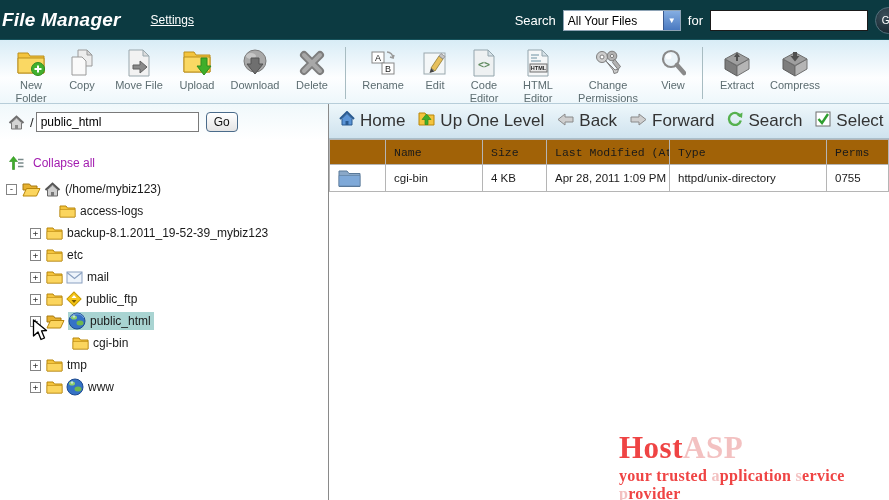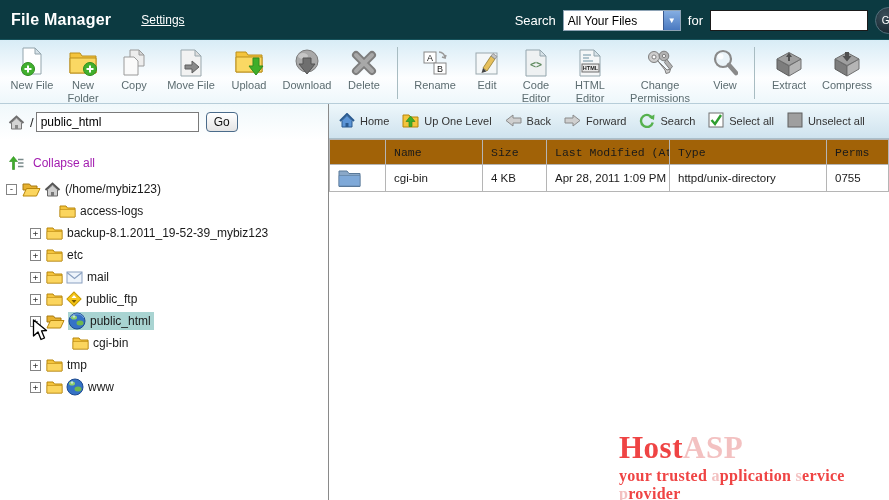--- a/index.html
+++ b/index.html
@@ -9,21 +9,21 @@
     font-family:"Liberation Sans", sans-serif; background:#fff;
     -webkit-font-smoothing:antialiased;
   }
 
   
   .header {
     height:40px; background:#0c3a41; color:#fff;
     display:flex; align-items:center; position:relative;
     border-bottom:1px solid #16525b;
   }
-  .app-title { font-size:16px; font-weight:bold; margin-left:11px; letter-spacing:0.2px; }
+  .app-title { font-size:19px; font-weight:bold; margin-left:2px; letter-spacing:0.2px;font-style:italic; }
   .settings-link { margin-left:30px; margin-top:0; font-size:12px; color:#fff; text-decoration:underline; cursor:pointer; }
   .search-group { position:absolute; right:0; top:0; height:40px; display:flex; align-items:center; gap:7px; font-size:13px; padding-right:2px; }
   .fake-select {
     width:118px; height:21px; background:#fff; border:1px solid #8ea3b5;
     display:flex; align-items:stretch; color:#000; cursor:pointer;
   }
   .fake-select .sel-text { flex:1; font-size:12px; padding:3px 0 10px 4px; white-space:nowrap; overflow:hidden; }
   .sel-btn {
     width:17px; background:linear-gradient(#85aee2,#4a79c0); border-left:1px solid #3a5a90;
     color:#fff; font-size:8px; display:flex; align-items:center; justify-content:center;
@@ -74,21 +74,21 @@
   }
   .toggle:empty { border-color:transparent; background:transparent; cursor:default; }
   .tree-icon { display:flex; align-items:center; margin-right:3px; flex:none; }
   .tree-label { padding:1px 3px 1px 1px; }
   .sel-highlight { background:#a9d4d2; display:flex; align-items:center; }
 
   
   .file-toolbar {
     height:35px; display:flex; align-items:center; gap:13px; padding-left:10px;
     background:linear-gradient(#eef7fb,#cfe3ee); border-bottom:1px solid #aabfca;
-    font-size:11px; color:#333;
+    font-size:17px; color:#333;
   }
   .ft-item { display:flex; align-items:center; gap:5px; cursor:pointer; flex:none; }
 
   
   table.file-list { border-collapse:collapse; width:100%; font-size:11.5px; color:#1a1a1a; table-layout:fixed; }
   table.file-list th, table.file-list td {
     border:1px solid #b5b5b5; text-align:left; font-weight:normal;
     padding:0 0 0 8px; white-space:nowrap; overflow:hidden;
   }
   table.file-list th { height:25px; background:#a16207;font-family:Liberation Mono, monospace; }
@@ -118,31 +118,20 @@
       <span class="sel-btn">▼</span>
     </div>
     <span>for</span>
     <input class="search-input" type="text" value="" style="">
     <div class="go-circle">Go</div>
   </div>
 </div>
 
 <div class="toolbar">
 
-  <div class="tb-item" style="width:52px">
-    <span class="tb-icon">
-      <svg width="26" height="30" viewBox="0 0 26 30">
-          <path d="M4 1 h12 l6 6 v20 H4 z" fill="#fff" stroke="#93a5ad"></path>
-          <path d="M16 1 l6 6 h-6 z" fill="#d7e2e8" stroke="#93a5ad"></path>
-          <circle cx="9" cy="22" r="6.5" fill="#41b02e" stroke="#2e8c1f"></circle>
-          <path d="M9 18.5 v7 M5.5 22 h7" stroke="#fff" stroke-width="2"></path>
-        </svg>
-    </span>
-    <span class="tb-label">New File</span>
-  </div>
 
   <div class="tb-item" style="width:50px">
     <span class="tb-icon">
       <svg width="30" height="27" viewBox="0 0 30 27">
           <path d="M2 3 h10 l2 3 h14 v17 H2 z" fill="#f4c43d" stroke="#bb8f1c"></path>
           <path d="M2 8 h26 v15 H2 z" fill="#fad863" stroke="#bb8f1c"></path>
           <circle cx="22" cy="19" r="6.5" fill="#41b02e" stroke="#2e8c1f"></circle>
           <path d="M22 15.5 v7 M18.5 19 h7" stroke="#fff" stroke-width="2"></path>
         </svg>
     </span>

